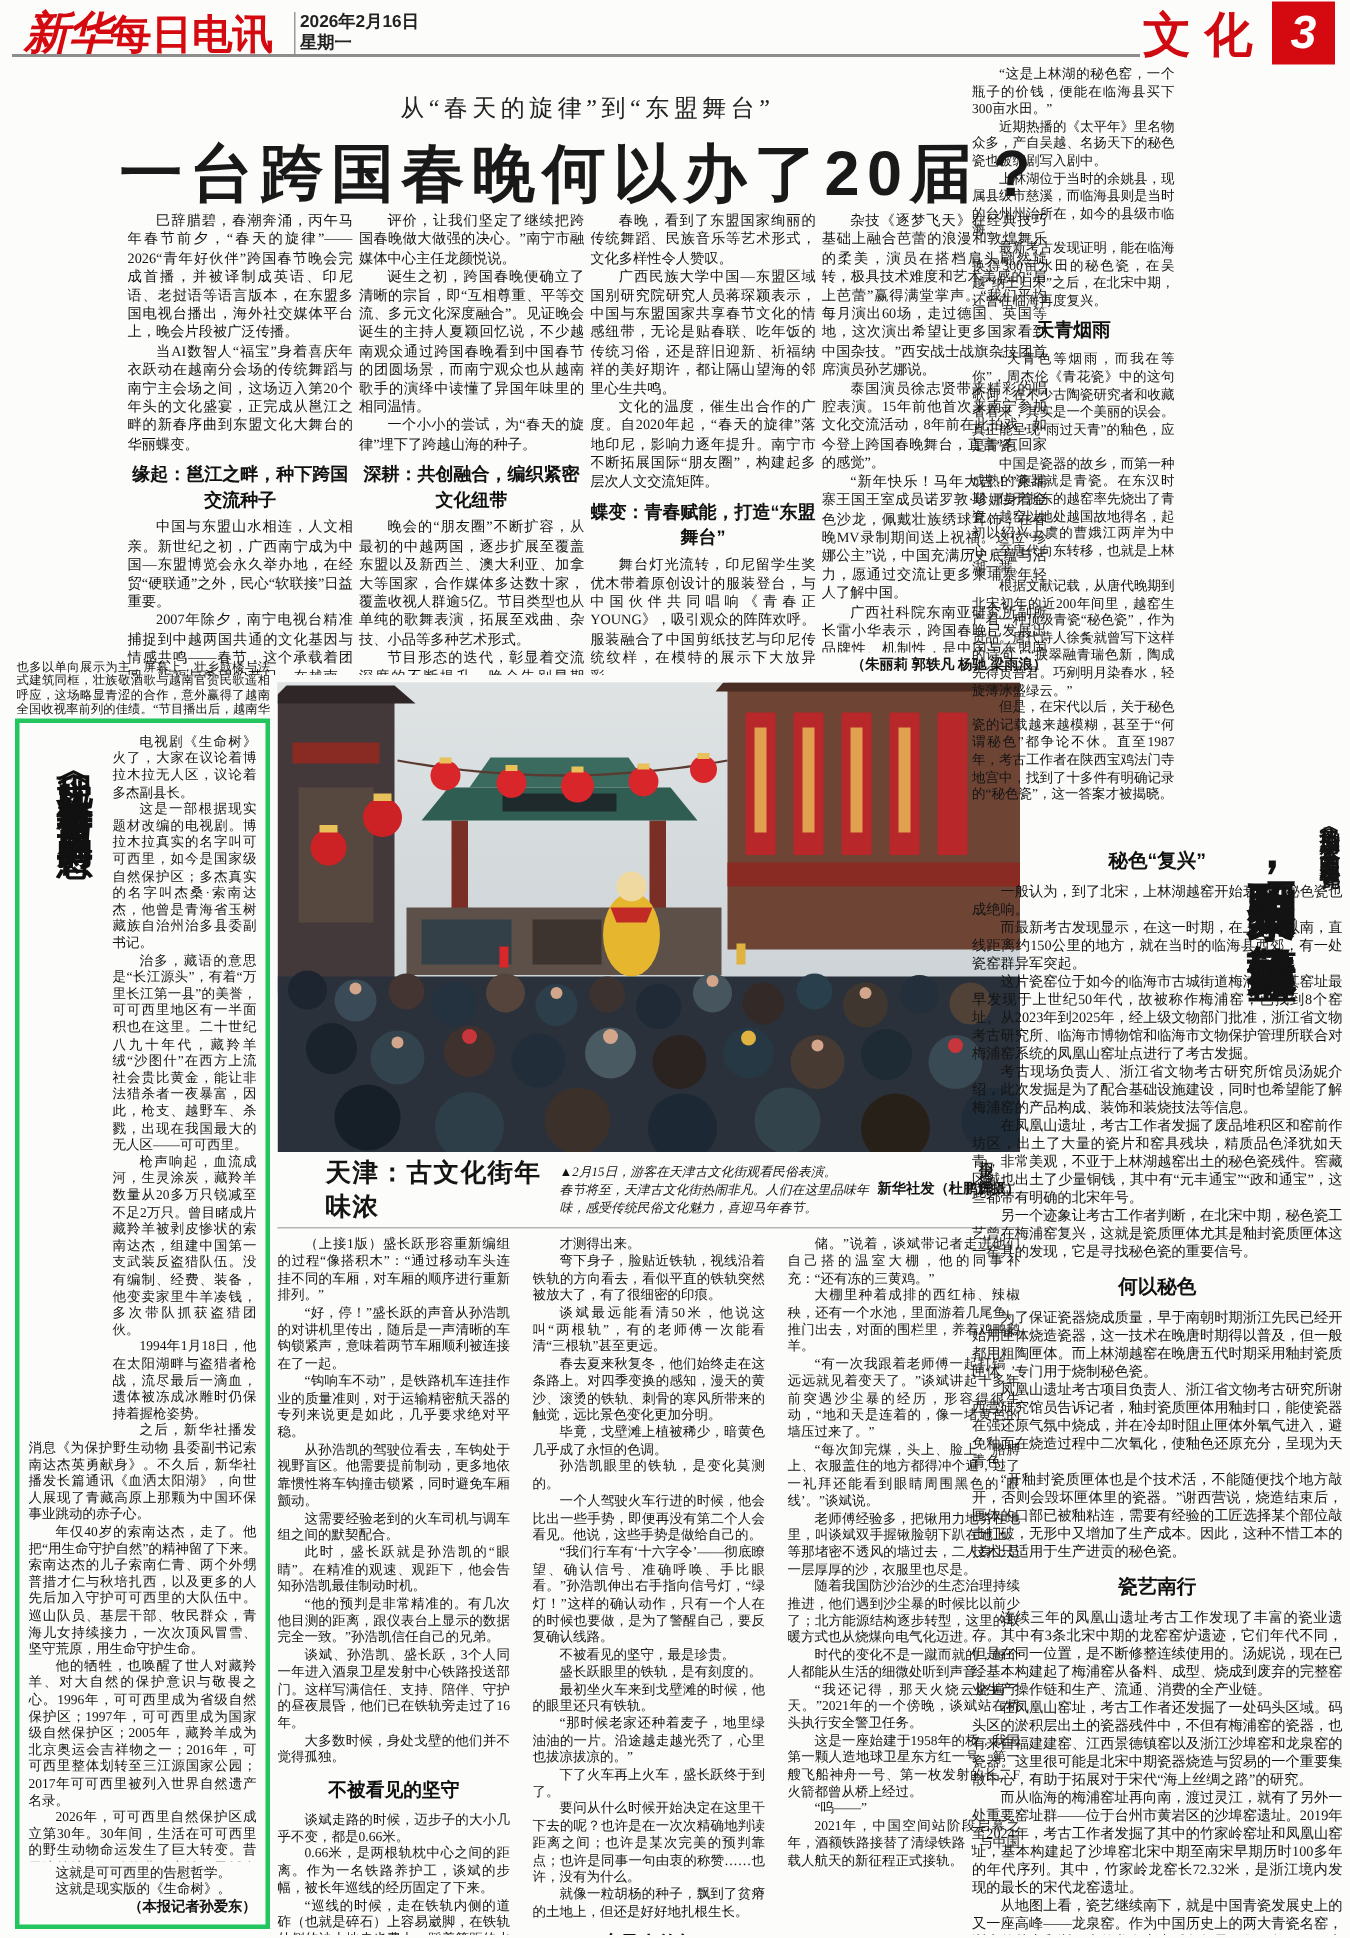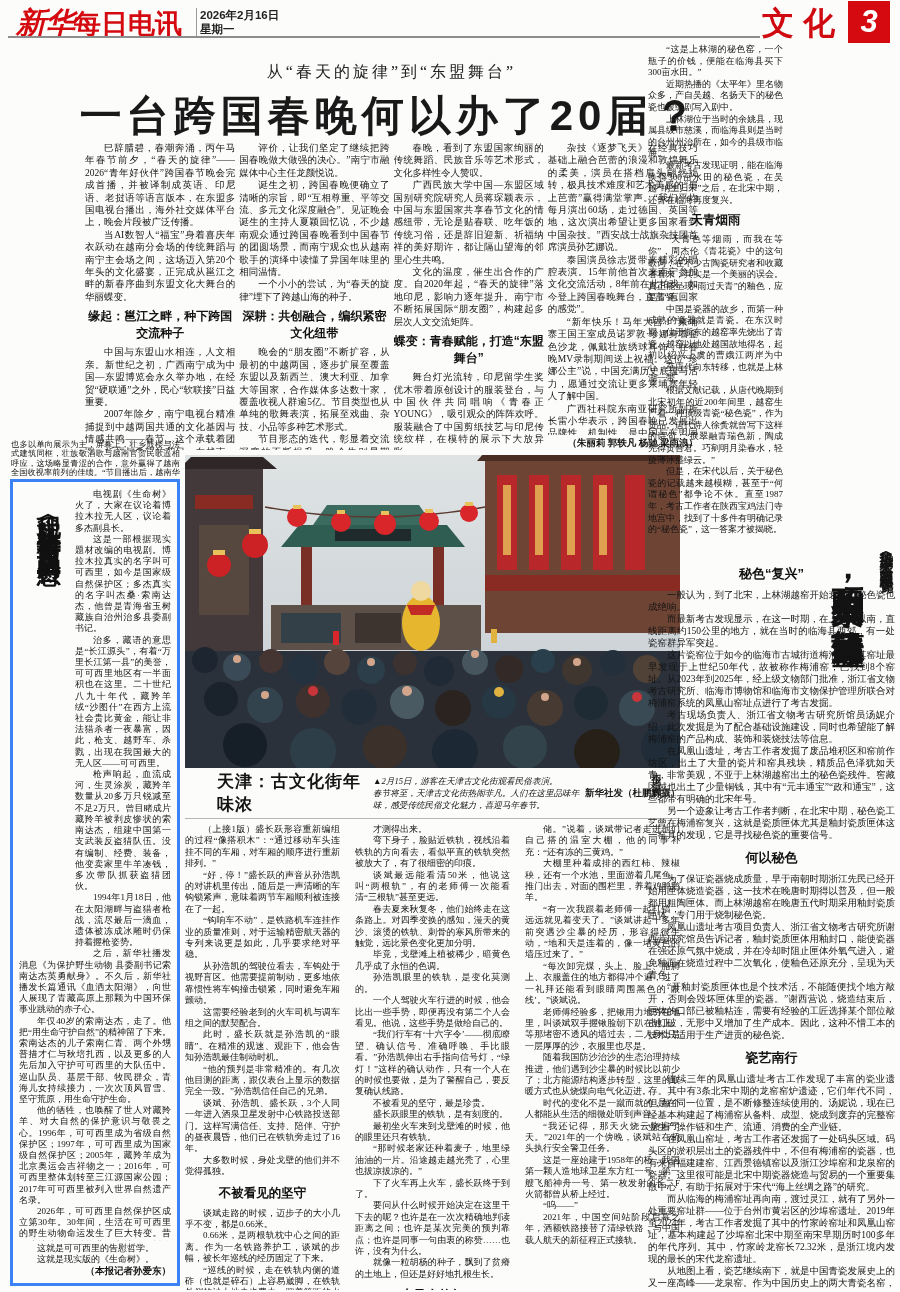--- a/index.html
+++ b/index.html
@@ -22,21 +22,21 @@
   .maincols{position:absolute;left:85px;top:142px;width:613px;height:308px;display:flex;gap:4px;}
   .mcol{flex:1;overflow:hidden;display:flex;flex-direction:column;}
   .mcol-body{flex:1;overflow:hidden;}
   .para{margin:0;text-indent:2em;text-align:justify;font-size:9.5px;line-height:12.4px;}
   .sub{margin:5px 0 4px 0;text-align:center;font-size:12px;font-weight:700;color:#111;
        font-family:Liberation Sans, sans-serif;text-indent:0;}
   .byline-main{text-align:right;font-weight:700;font-size:9.5px;padding-top:2px;}
   
   .left-wrap{position:absolute;left:11px;top:440px;width:169px;height:37px;overflow:hidden;
              font-size:8.2px;line-height:9.4px;text-align:justify;}
-  .red-box{position:absolute;left:10px;top:479px;width:170px;height:807px;border:3px solid #3b82f6;
+  .red-box{position:absolute;left:10px;top:479px;width:170px;height:807px;border:3px solid #22c55e;
            box-sizing:border-box;padding:7px 6px 5px 6px;display:flex;flex-direction:column;overflow:hidden;}
   .vhead-left{float:left;writing-mode:vertical-rl;font-size:24px;font-weight:900;letter-spacing:3px;
               height:448px;width:46px;margin:8px 10px 6px 0;color:#111;
               font-family:"Liberation Sans","DejaVu Sans",sans-serif;}
   .red-box .para{font-size:9px;line-height:11.2px;}
   .box-body{flex:1;overflow:hidden;}
   .box-foot{padding-top:2px;}
   .box-foot .para{text-indent:2em;}
   .byline-left{text-align:right;font-weight:700;font-size:9.5px;}
   

